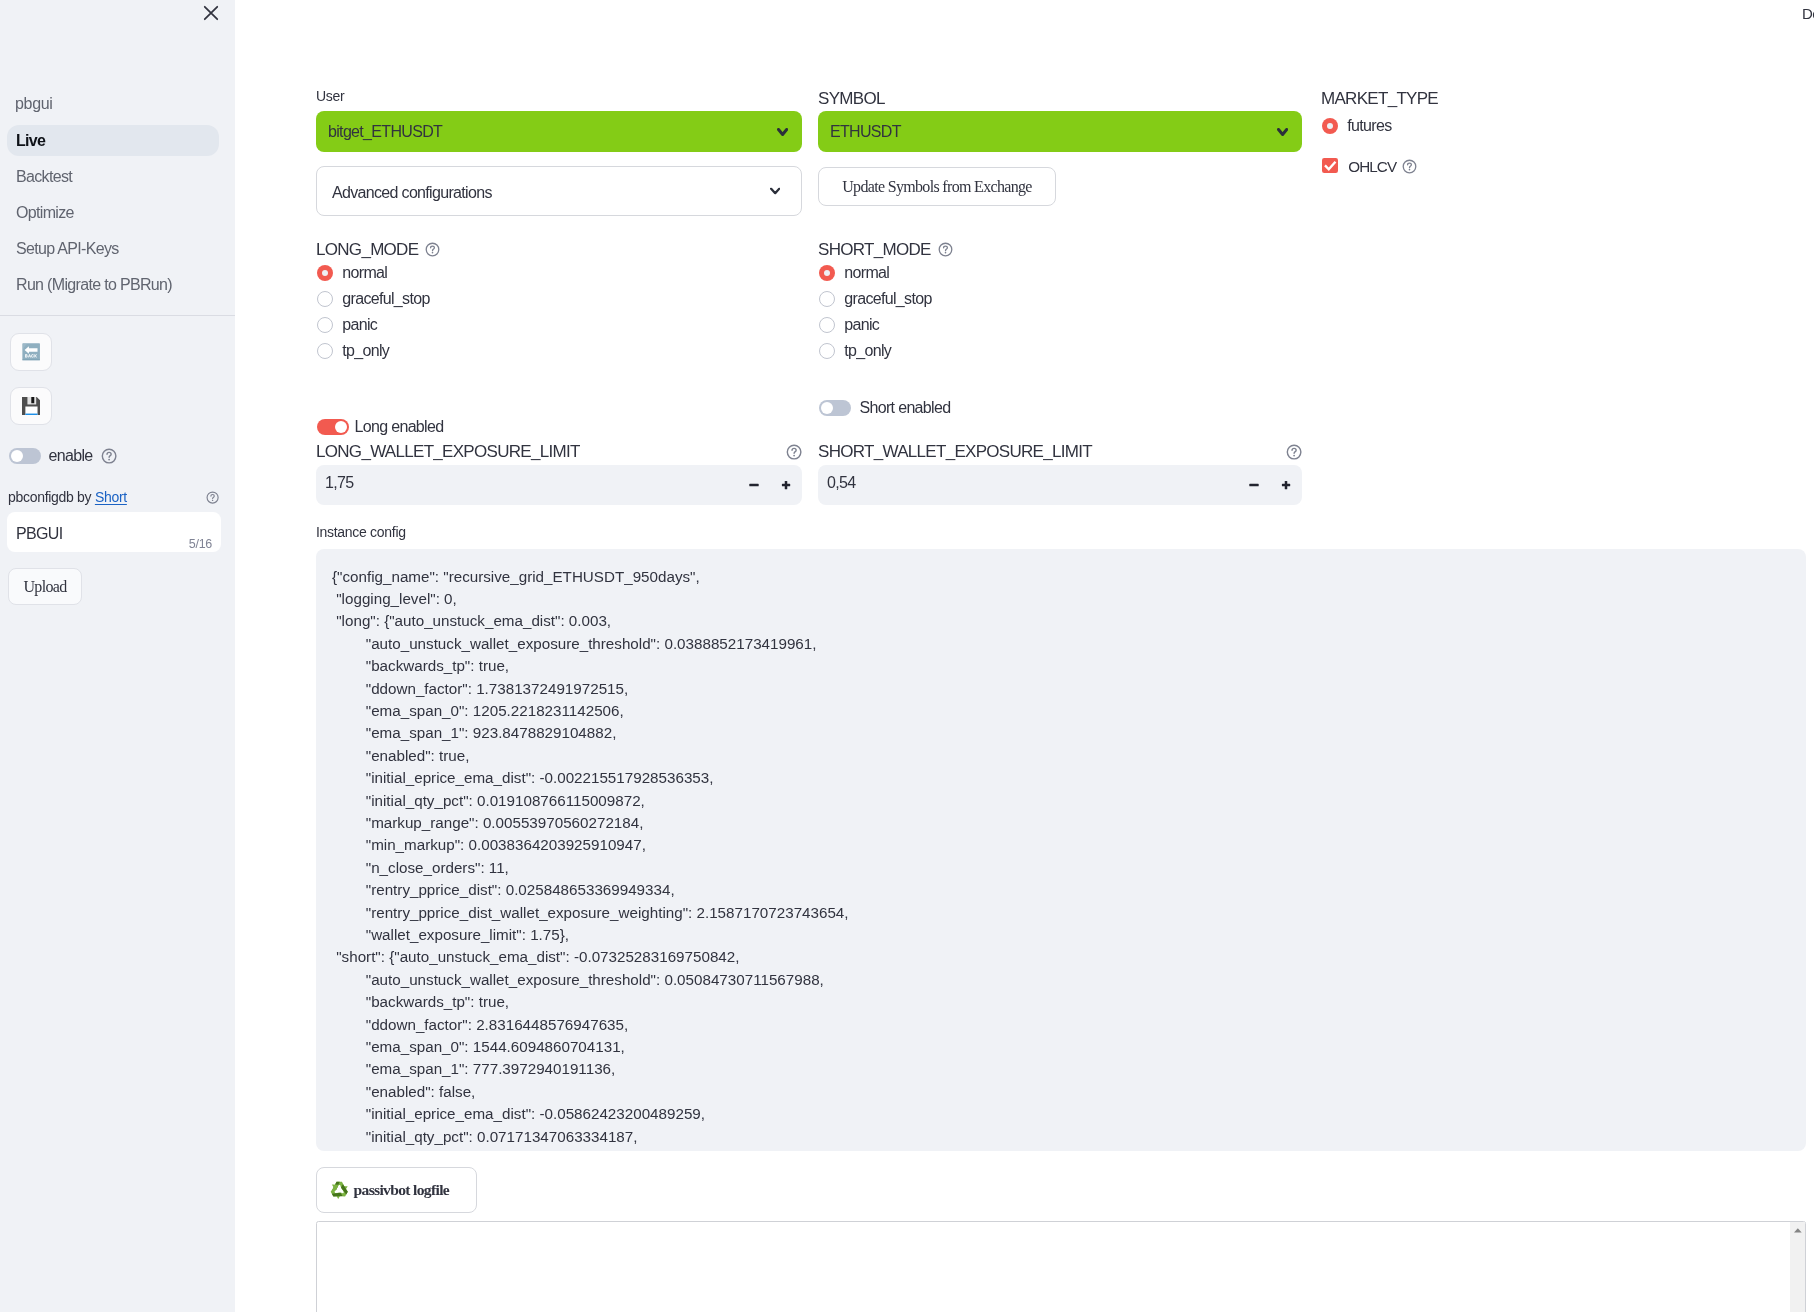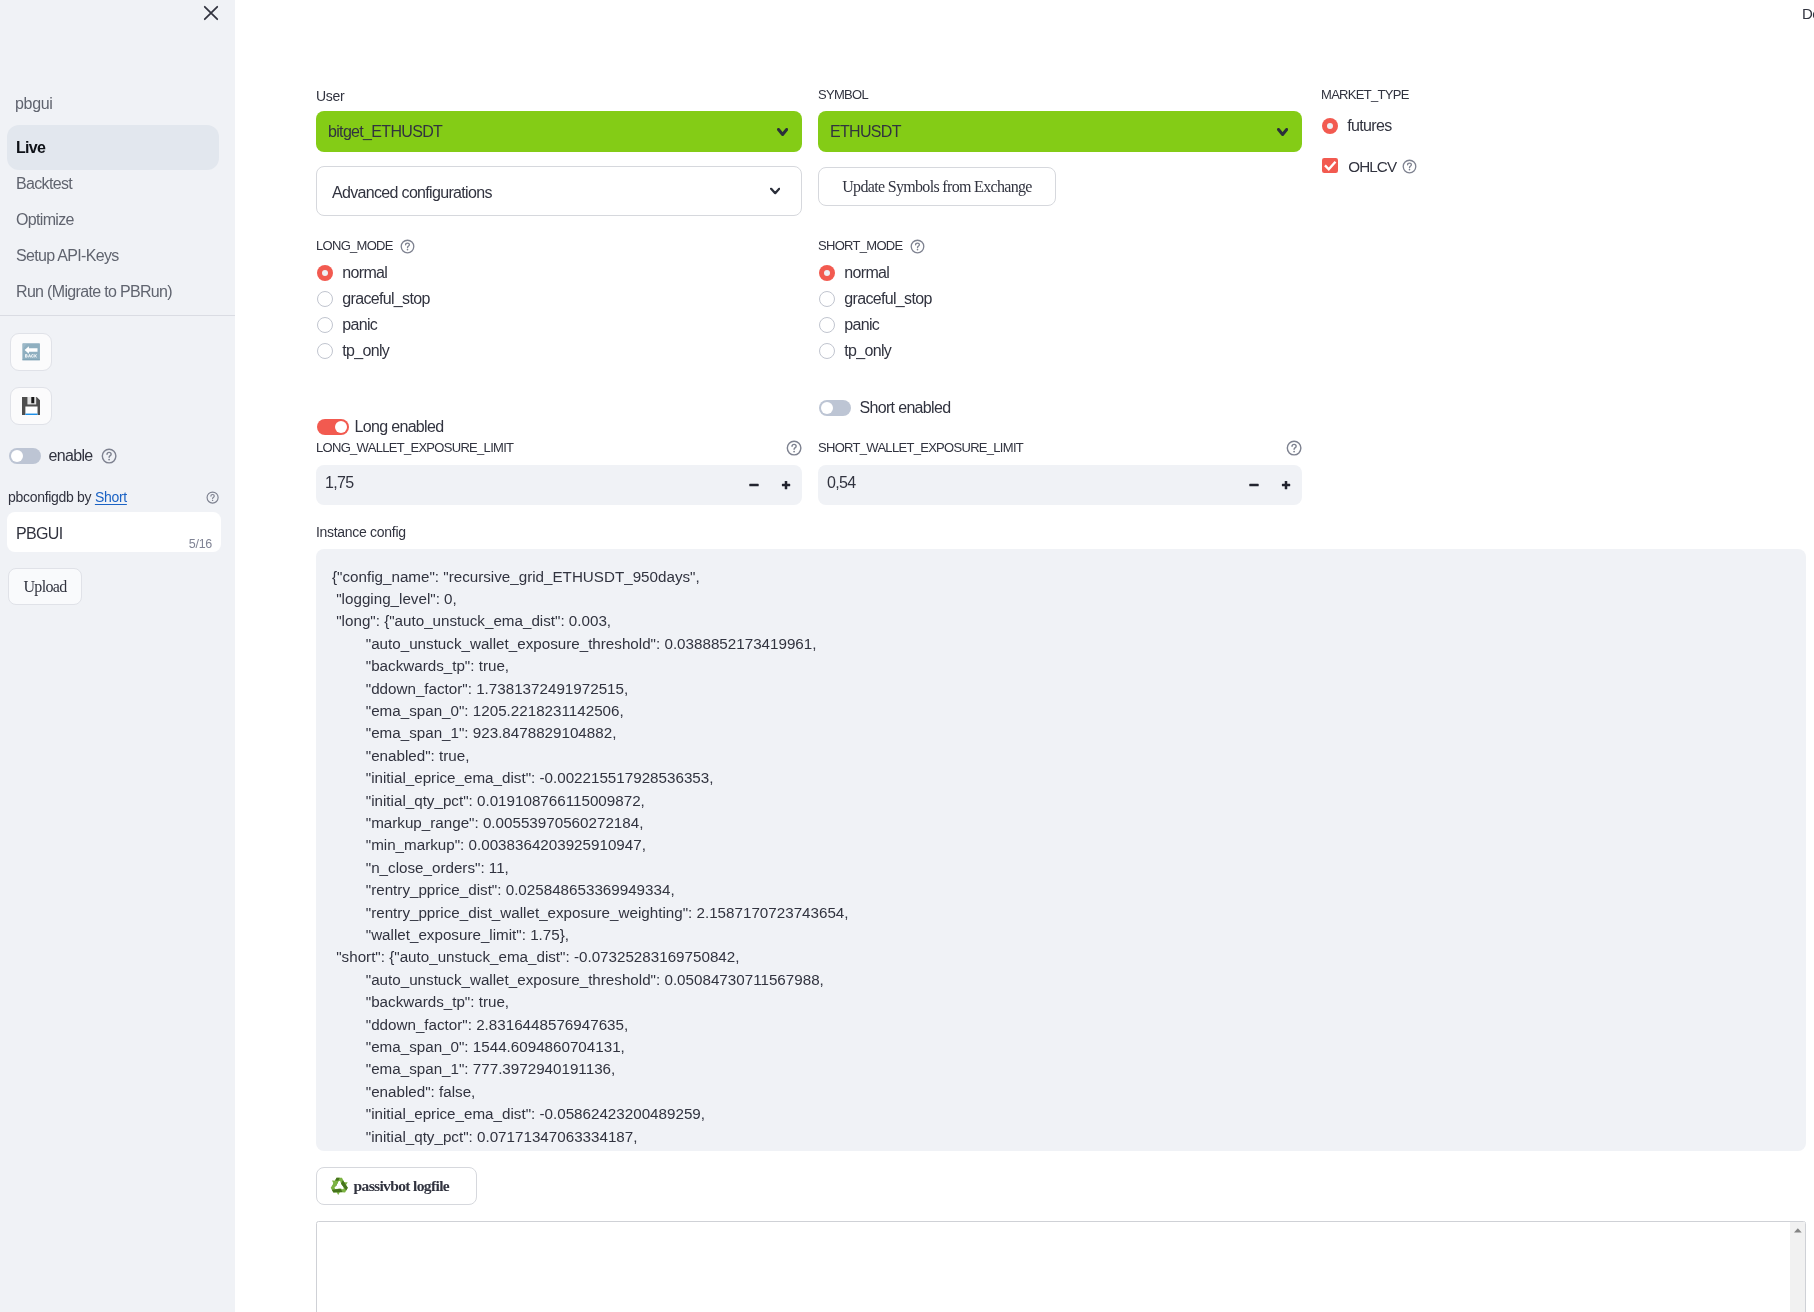--- a/index.html
+++ b/index.html
@@ -13,36 +13,36 @@
     -webkit-font-smoothing: antialiased;
     font-size:16px;
     letter-spacing:-0.042em;
   }
   #app { position:relative; width:1814px; height:1312px; }
 
   
   #sidebar { position:absolute; left:0; top:0; width:235px; height:1312px; background:#f0f2f6; }
   #sb-close { position:absolute; left:199px; top:1px; width:24px; height:24px; display:flex; align-items:center; justify-content:center; cursor:pointer; }
   #sb-brand { position:absolute; left:15px; top:95px; font-size:16px; color:#60646f; line-height:18px; letter-spacing:-0.02em; }
-  .nav-item { position:absolute; left:7px; width:212px; height:45px; display:flex; align-items:center;
+  .nav-item { position:absolute; left:7px; width:212px; height:31px; display:flex; align-items:center;
               padding-left:9px; color:#60646f; font-size:16px; cursor:pointer; border-radius:12px; }
   .nav-item.active { background:#e2e7ee; color:#0e1117; font-weight:700; }
   #sb-div { position:absolute; left:0; top:315px; width:235px; height:1.2px; background:#dadce3; }
   .icon-btn { position:absolute; left:10px; width:42px; height:38px; border:1px solid #e0e2e8; border-radius:9px;
               background:#fbfbfc; display:flex; align-items:center; justify-content:center; cursor:pointer; }
   .sw { width:31.5px; height:16px; border-radius:8px; position:relative; cursor:pointer; background:#bdc5d4; flex:none; }
   .sw.on { background:#f25a50; }
   .sw .knob { position:absolute; width:12px; height:12px; border-radius:50%; background:#fff; top:2px; left:2px; }
   .sw.on .knob { left:17.5px; }
 
   
   #main { position:absolute; left:235px; top:0; width:1579px; height:1312px; background:#fff; }
   #topmenu { position:absolute; left:1567px; top:5px; font-size:15px; color:#31333f; white-space:nowrap; }
   .wlabel { font-size:14px; color:#31333f; line-height:1.6; letter-spacing:-0.3px; }
-  .wlabel.up { font-size:13px; letter-spacing:-0.70px; }
+  .wlabel.up { font-size:17px; letter-spacing:-0.70px; }
   .selbox { background:#84cc16; border-radius:8px; height:41px; display:flex; align-items:center;
             padding:0 12px; font-size:16px; cursor:pointer; position:absolute; }
   .selbox .chev { position:absolute; right:14px; top:50%; transform:translateY(-50%); display:flex; }
   .wbox { background:#fff; border:1px solid #d6d8dd; border-radius:8px; height:41px; display:flex; align-items:center;
           padding:0 16px; font-size:16px; cursor:pointer; position:absolute; color:#31333f; }
   .wbox .chev { position:absolute; right:21px; top:50%; transform:translateY(-50%); display:flex; }
   .btn { position:absolute; background:#fff; border:1px solid #d6d8dd; border-radius:8px; display:inline-flex;
          align-items:center; justify-content:center; font-size:16px; cursor:pointer; color:#31333f; white-space:nowrap;font-family:Liberation Serif, serif; }
   .radio { width:16.3px; height:16.3px; border-radius:50%; border:1.5px solid #c1c5cf; background:#fff; flex:none; }
   .radio.on { border:none; background:#f25a50; position:relative; }
@@ -330,21 +330,21 @@
  "short": {"auto_unstuck_ema_dist": -0.07325283169750842,
         "auto_unstuck_wallet_exposure_threshold": 0.05084730711567988,
         "backwards_tp": true,
         "ddown_factor": 2.8316448576947635,
         "ema_span_0": 1544.6094860704131,
         "ema_span_1": 777.3972940191136,
         "enabled": false,
         "initial_eprice_ema_dist": -0.05862423200489259,
         "initial_qty_pct": 0.07171347063334187,</pre>
       </div>
-<div class="btn" style="left:81px;top:1167px;height:38px;width:161px;padding:0 13px;font-size:15.6px;font-weight:600;gap:5px;justify-content:flex-start">
+<div class="btn" style="left:81px;top:1167px;height:46px;width:161px;padding:0 13px;font-size:15.6px;font-weight:600;gap:5px;justify-content:flex-start">
         <span>
           <svg width="18.5" height="18" viewBox="3.6 3.8 28.8 28.6" aria-hidden="true" style="display:block">
             <defs>
               <g id="recarm">
                 <path fill="#7CB342" d="M7.2 17.6 L13.7 4.8 L22.3 4.8 L28.8 17.6 L22.9 17.6 L19.3 10.0 L16.7 10.0 L13.1 17.6 Z"></path>
                 <path fill="#7CB342" d="M20.0 12.2 L31.4 12.2 L25.6 21.6 Z"></path>
                 <path fill="#45741C" d="M13.7 4.8 L18.8 4.8 L13.1 17.6 L7.2 17.6 Z"></path>
               </g>
             </defs>
             <use href="#recarm"></use>

